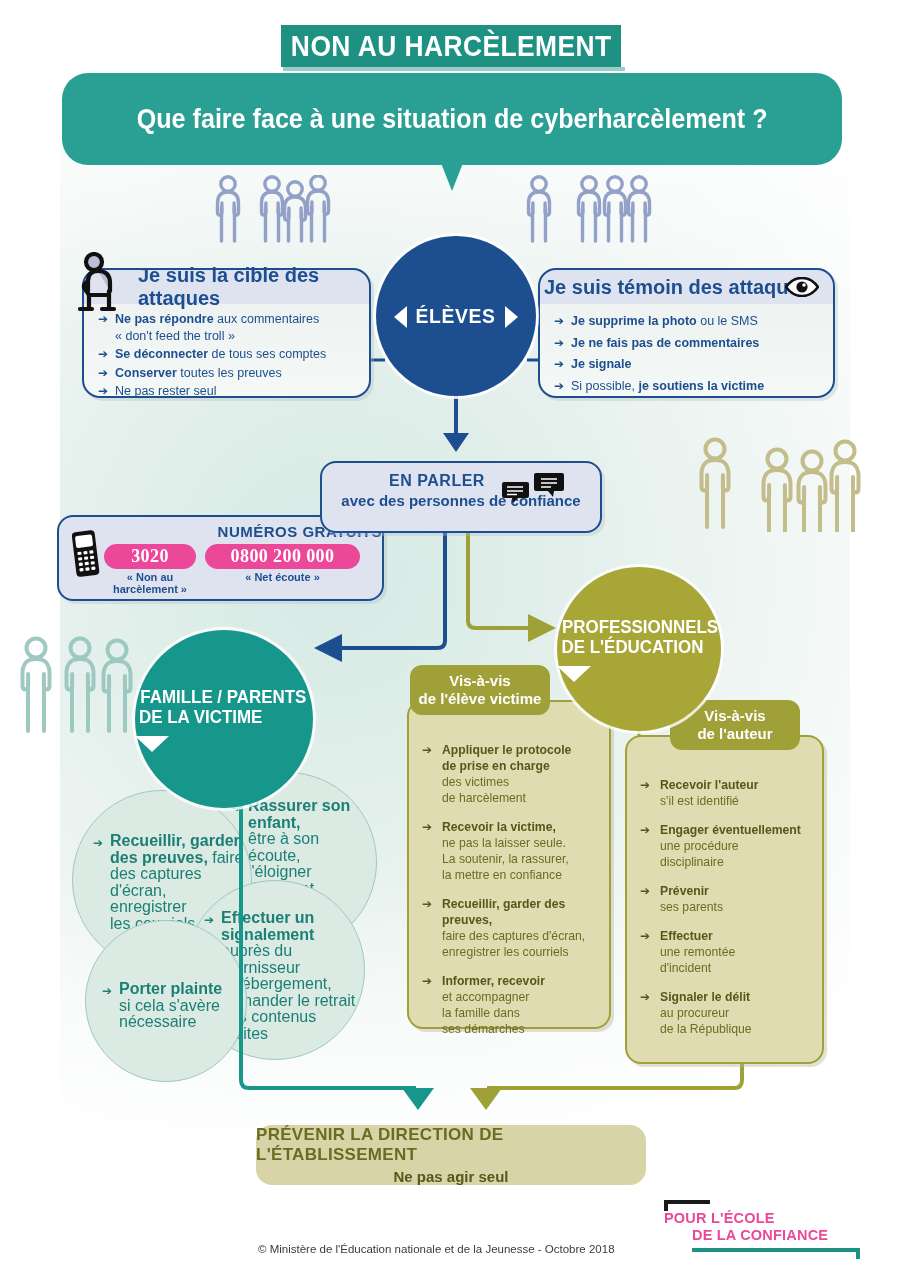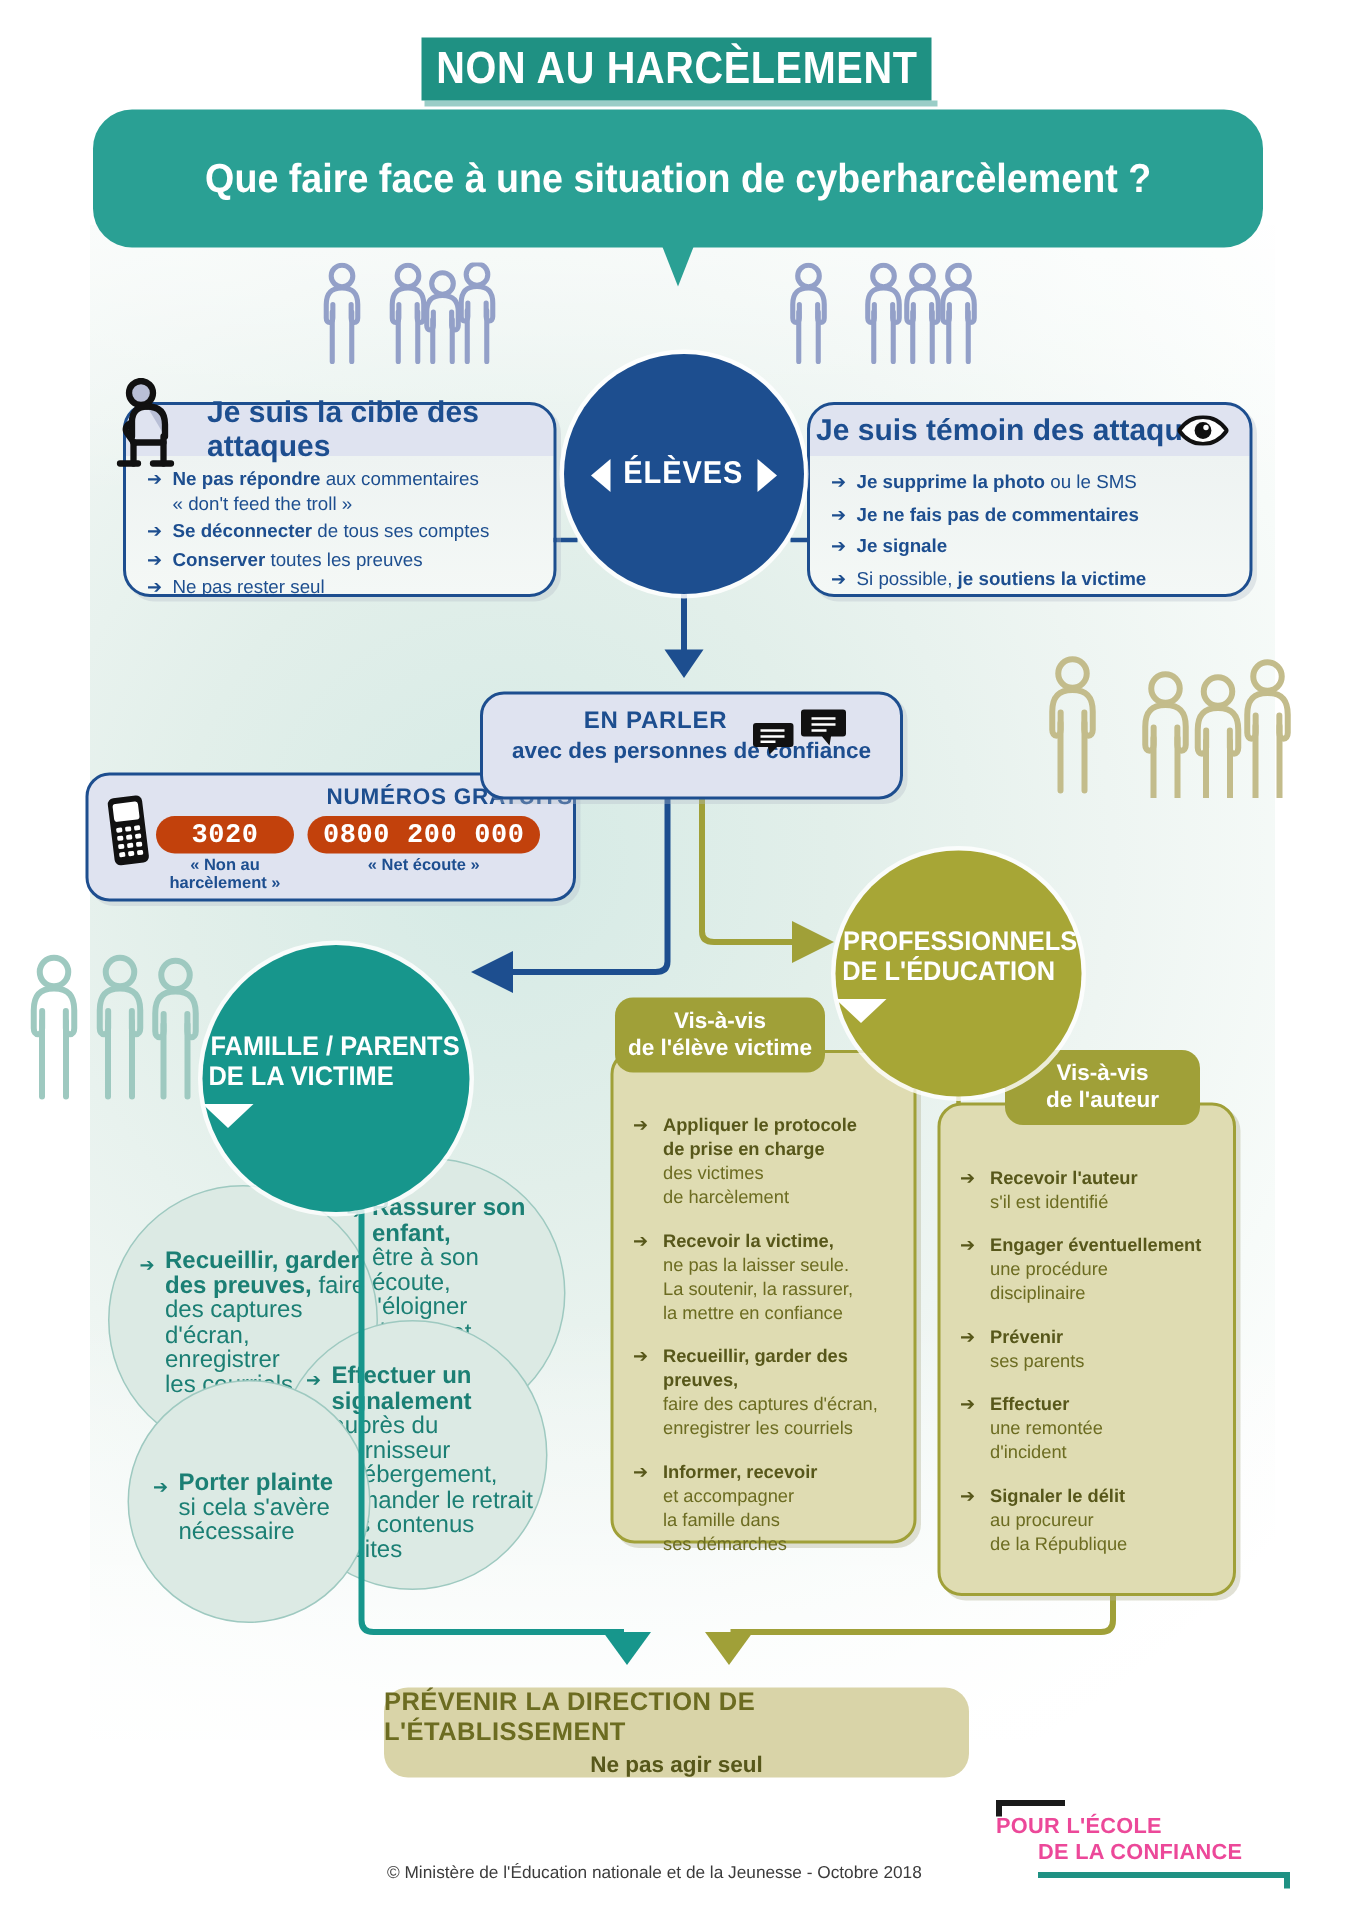--- a/index.html
+++ b/index.html
@@ -124,24 +124,24 @@
     border:2px solid #1d4e8f;border-radius:16px;background:#dfe3f0;
     box-shadow:3px 3px 0 rgba(180,190,200,.35);
   }
   .numeros .ttl{
     color:#1d4e8f;font-size:15px;font-weight:bold;letter-spacing:.5px;
     text-align:right;margin:6px 0 0 28px;
     font-family:"Liberation Sans Narrow","Liberation Sans",sans-serif;
   }
   .pill-row{display:flex;gap:9px;margin:4px 0 0 45px;}
   .pill{
-    background:#c2410c;color:#fff;border-radius:13px;height:25px;
+    background:#ec4899;color:#fff;border-radius:13px;height:25px;
     display:flex;align-items:center;justify-content:center;
     font-size:18px;font-weight:bold;letter-spacing:.4px;
-    font-family:Liberation Mono, monospace;
+    font-family:Liberation Serif, serif;
   }
   .pill.p1{width:92px;}
   .pill.p2{width:155px;}
   .cap-row{display:flex;gap:9px;margin:2px 0 0 45px;}
   .cap{color:#1d4e8f;font-size:11px;font-weight:bold;text-align:center;
     font-family:"Liberation Sans Narrow","Liberation Sans",sans-serif;}
   .cap.c1{width:92px;} .cap.c2{width:155px;}
 
   
   .circ{

